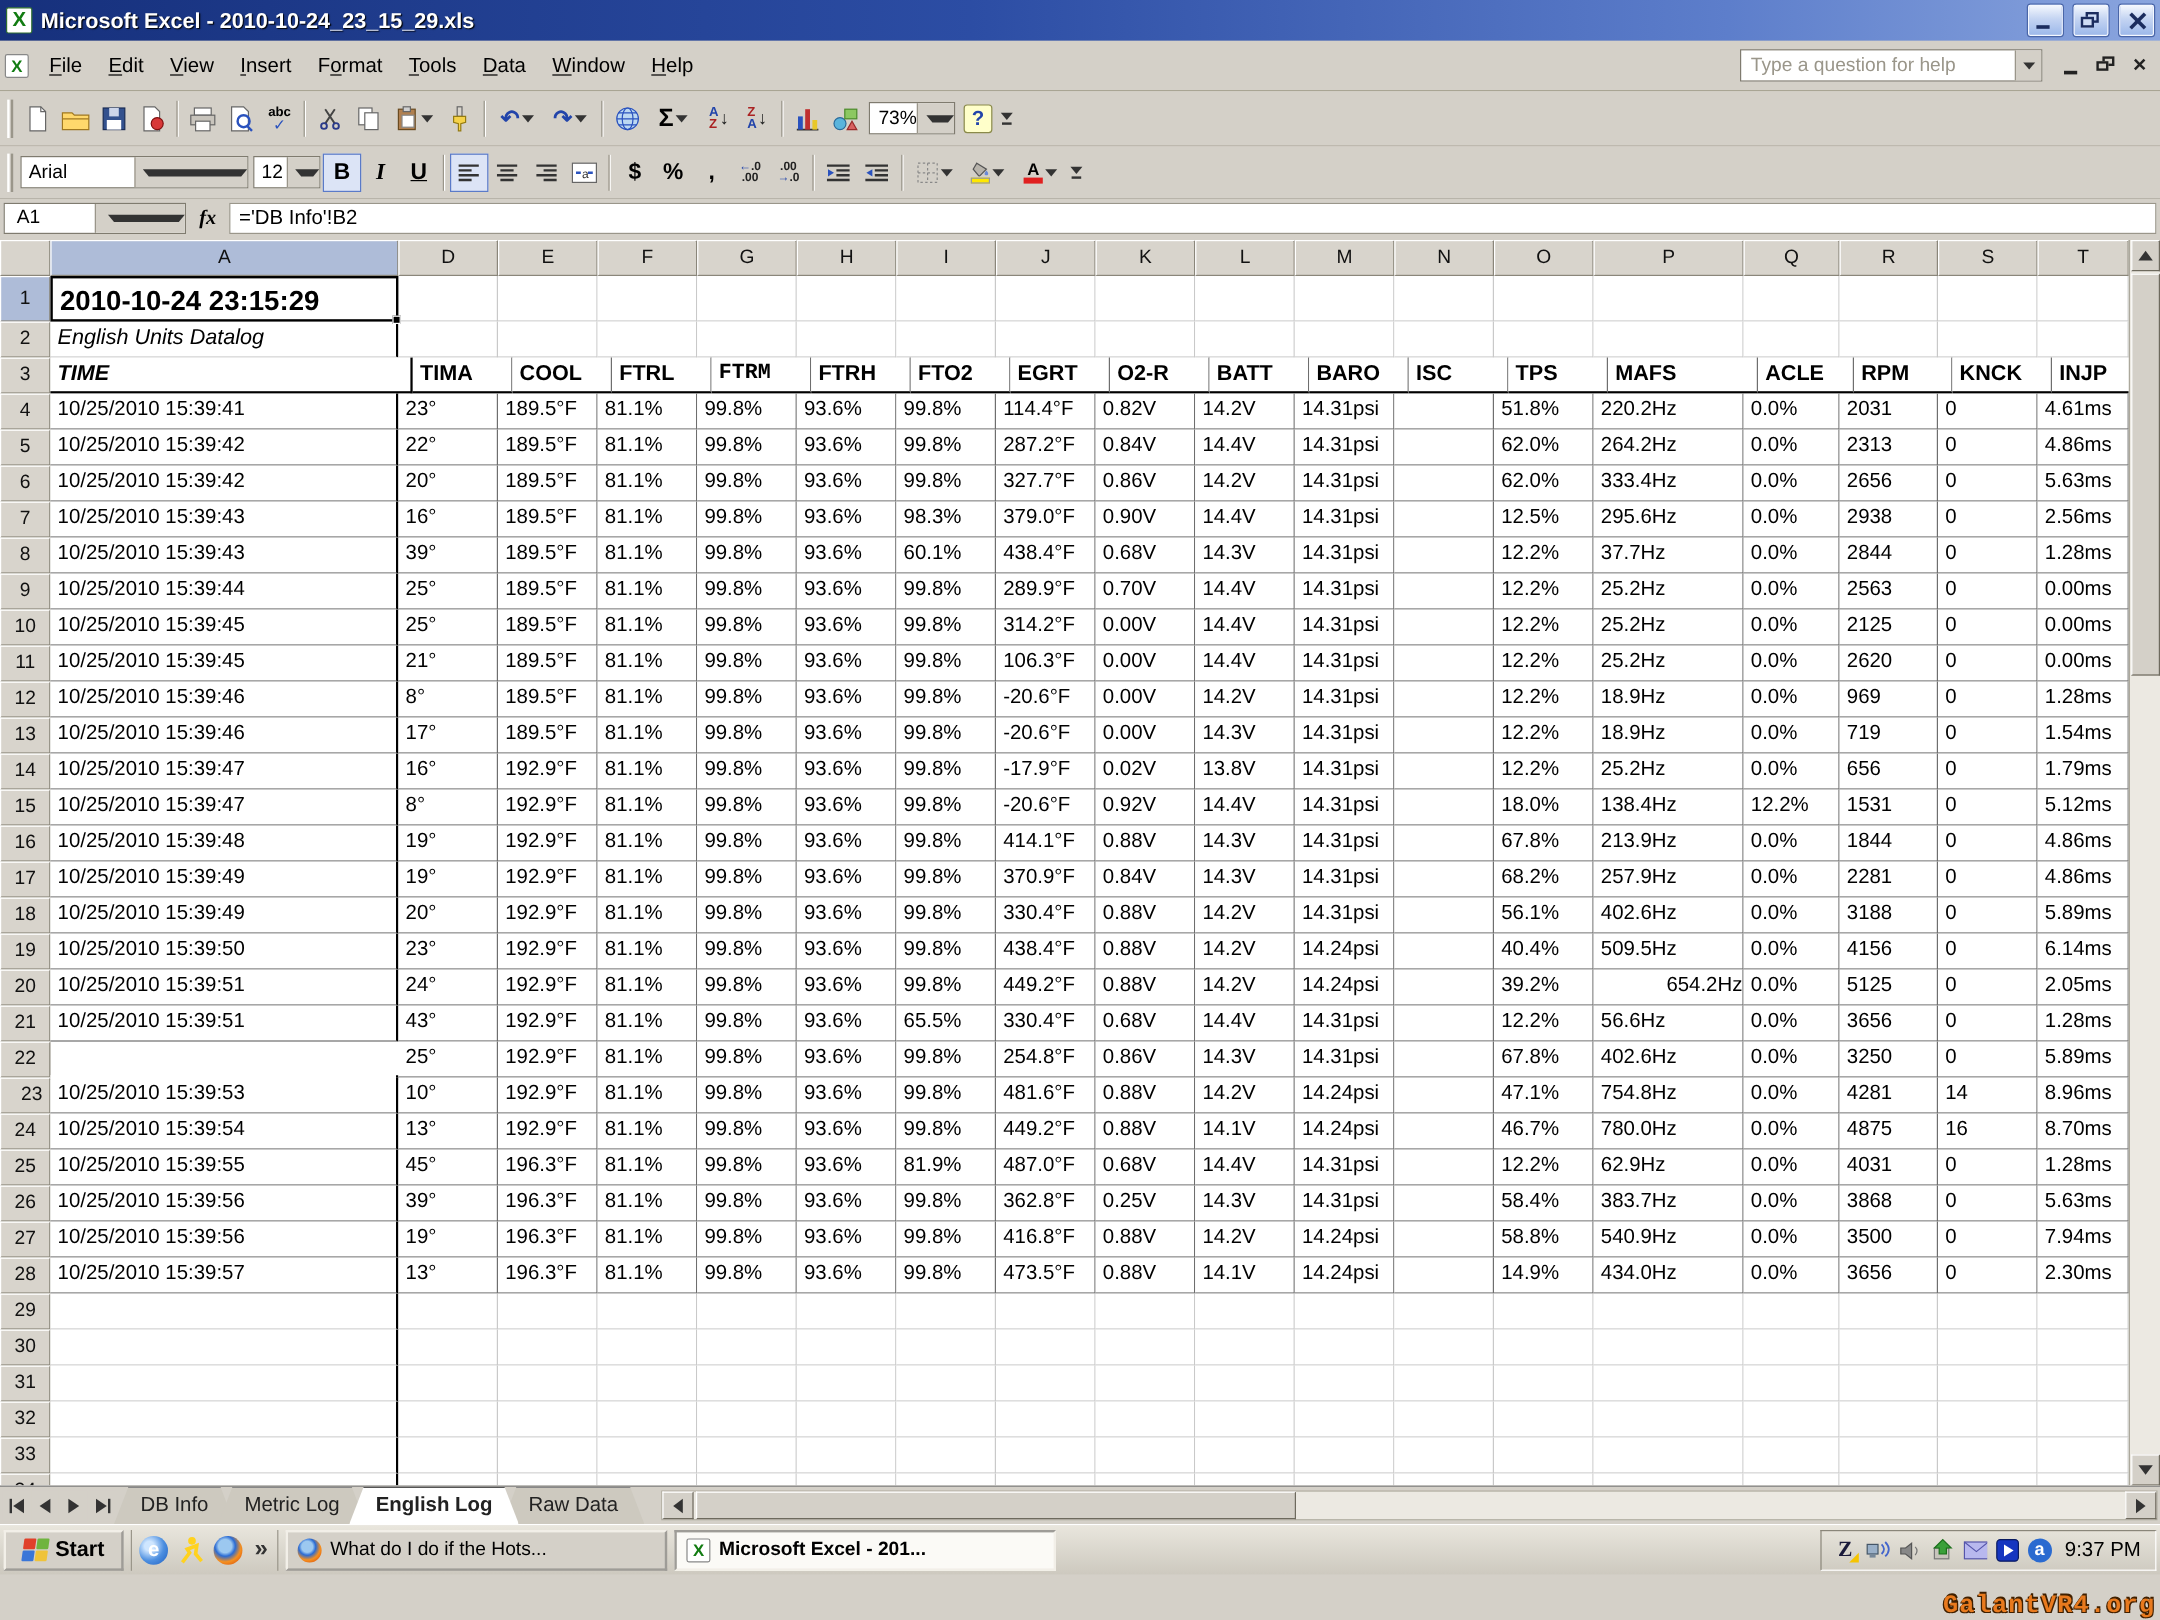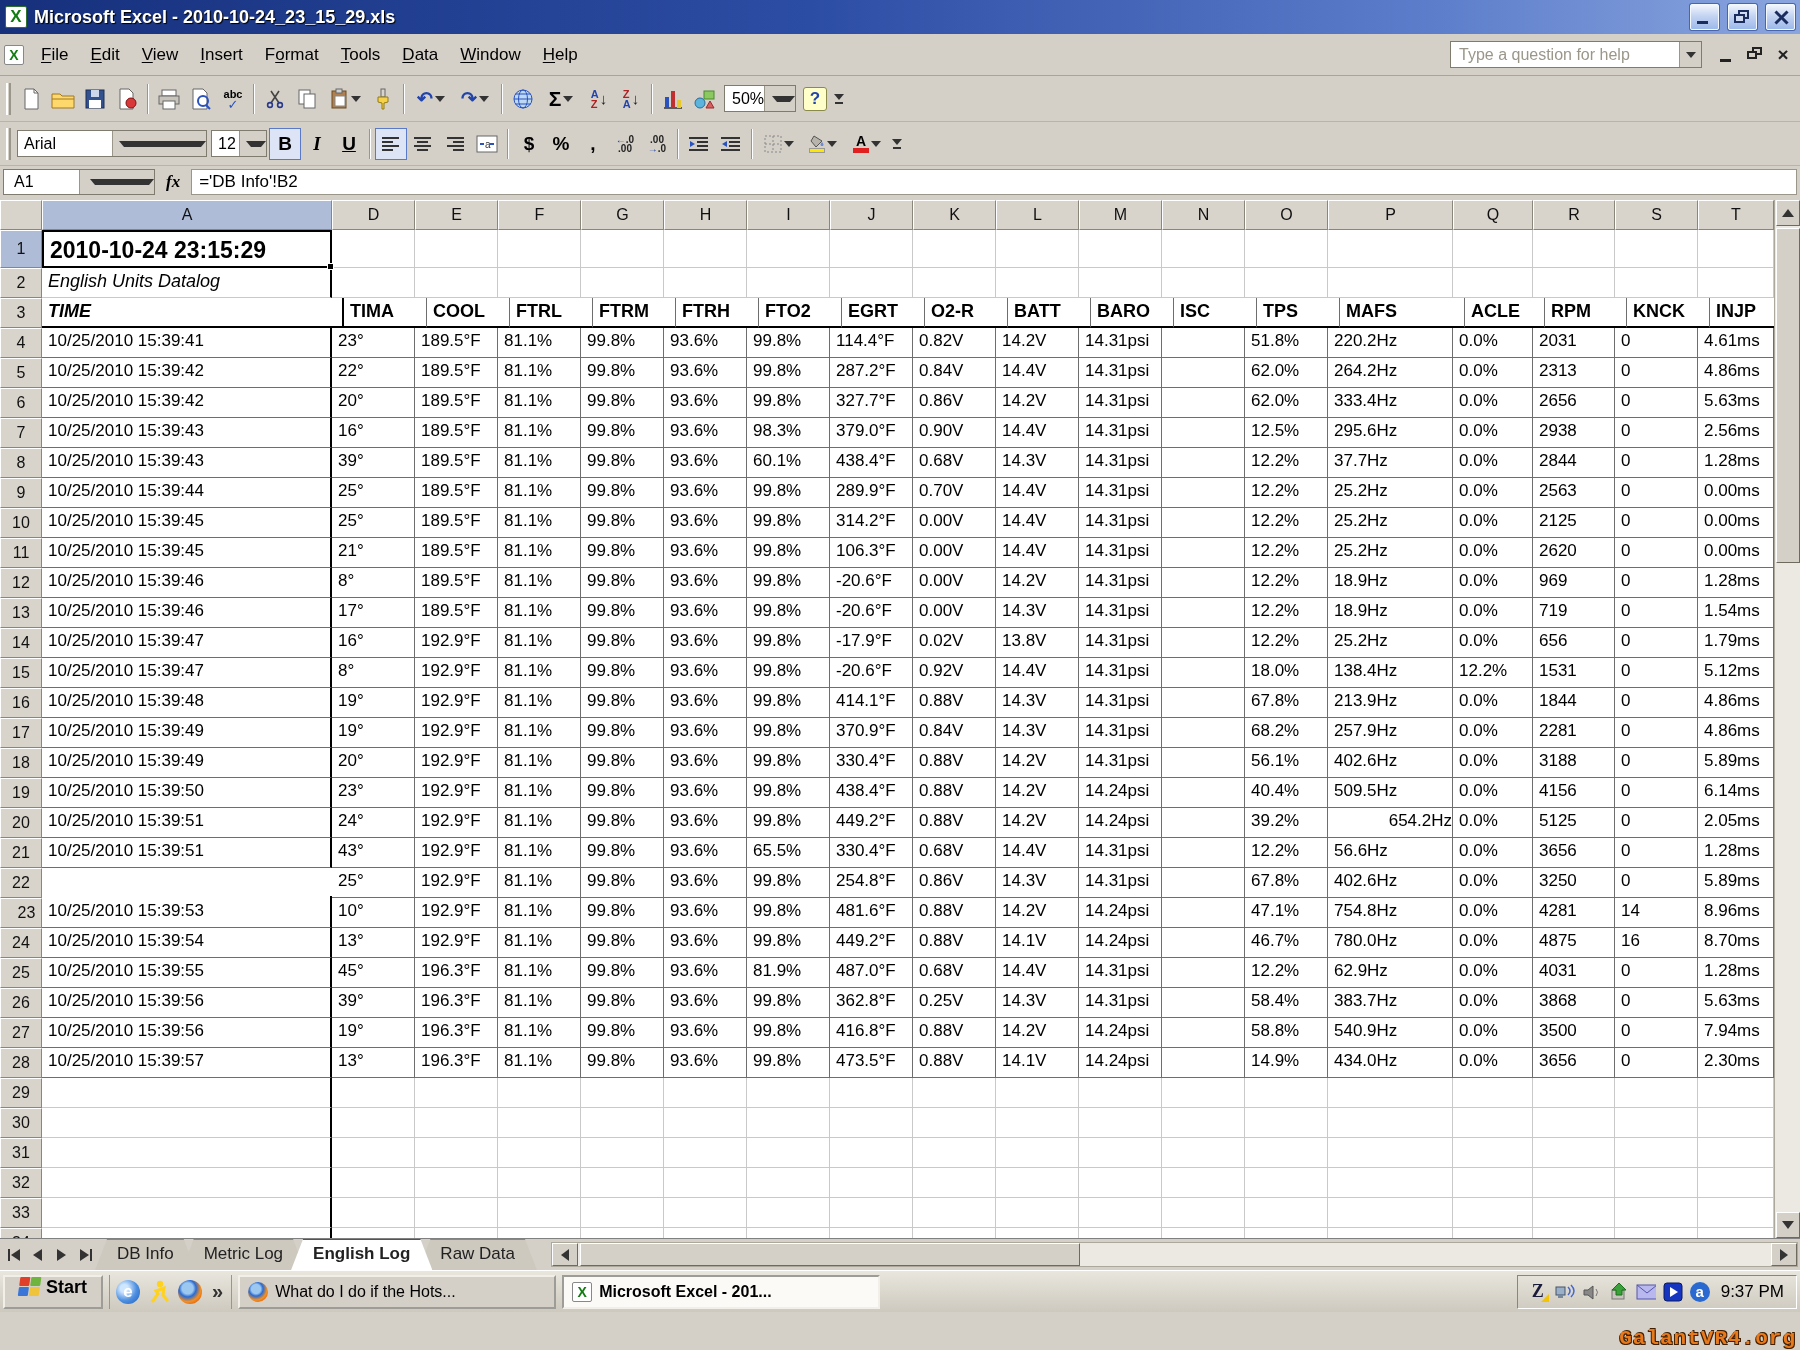--- a/index.html
+++ b/index.html
@@ -130,21 +130,21 @@
   .statusbar { height:38px; flex:none; display:flex; gap:5px; padding:4px 3px; background:#d4d0c8; border-top:1px solid #fff; }
   .sbpanel { border:1px solid; border-color:#8a867a #fff #fff #8a867a; font-size:16px; display:flex; align-items:center; padding:0 10px; }
   .sb-ready { flex:1; }
   .sb-sm { width:72px; flex:none; }
   .sb-num { width:110px; flex:none; justify-content:center; }
   .sb-end { width:108px; flex:none; }
 
   
   .taskbar { height:42px; flex:none; background:linear-gradient(#e9e6dd,#cdc9bf); border-top:1px solid #fff;
     display:flex; align-items:center; gap:6px; padding:0 3px; }
-  .startbtn { width:100px; height:34px; background:#d4d0c8; border:2px outset #f2efe8; display:flex; align-items:flex-start;
+  .startbtn { width:100px; height:34px; background:#d4d0c8; border:2px outset #f2efe8; display:flex; align-items:center;
     justify-content:center; gap:5px; font-weight:bold; font-size:18px; flex:none;}
   .flag { width:22px; height:20px; display:grid; grid-template-columns:10px 10px; grid-template-rows:9px 9px; gap:1px; transform:skewX(-8deg);}
   .flag i { display:block; border-radius:1px;}
   .flag i:nth-child(1){background:#e0402a;} .flag i:nth-child(2){background:#6fb43e;}
   .flag i:nth-child(3){background:#3a76d8;} .flag i:nth-child(4){background:#efc33a;}
   .ql { display:flex; align-items:center; gap:8px; padding:0 6px; border-left:1px solid #9a968a; border-right:1px solid #9a968a; height:34px; flex:none;}
   .qlicon { width:24px; height:24px; border-radius:50%; }
   .ie { background:radial-gradient(circle at 35% 35%, #cfe6ff 18%, #4d8fe0 55%, #1b5cc0);
         color:#fff; font-weight:bold; font-size:17px; text-align:center; line-height:23px;}
   .ffx { background:radial-gradient(circle at 40% 35%, #9cc8f0 0 26%, #2a6bd4 40%, #f59020 62%, #d8540e 88%); }
@@ -336,21 +336,21 @@
         </svg>
       </div>
     <div class="tbi">
       <svg width="22" height="22">
           <circle cx="6" cy="15" r="5" fill="#5ab4dc" stroke="#2a6a9a"></circle>
           <rect x="10" y="3" width="10" height="8" fill="#8cc860" stroke="#4a8a2a"></rect>
           <path d="M12 20l4-7 4 7z" fill="#d86060" stroke="#9a2a2a"></path>
         </svg>
       </div>
     <div class="zoombox">
-      <span>50%</span>
+      <span>73%</span>
       <span class="combo-dd">
           <span class="tri-dn"></span>
         </span>
       </div>
     <div class="tbi">
       <div class="helpbtn">?</div>
       </div>
     <div class="morebtn">
         <span class="tri-dn"></span>
         <i></i>
@@ -548,21 +548,21 @@
           <div class="cell" style="width: 82px;"></div>
           <div class="cell" style="width: 83px;"></div>
           <div class="cell" style="width: 76px;"></div>
         </div>
         <div class="grow">
           <div class="hcell" style="width: 42px;">3</div>
           <div class="cell hdr3 tbl colA" style="width: 302px; font-style: italic;">TIME</div>
           <div class="cell hdr3 tbl" style="width: 83px;">TIMA</div>
           <div class="cell hdr3 tbl" style="width: 83px;">COOL</div>
           <div class="cell hdr3 tbl" style="width: 83px;">FTRL</div>
-          <div class="cell hdr3 tbl" style="width: 83px;">FTRM</div>
+          <div class="cell hdr3 tbl" style="width: 83px; font-family: Liberation Mono, monospace;">FTRM</div>
           <div class="cell hdr3 tbl" style="width: 83px;">FTRH</div>
           <div class="cell hdr3 tbl" style="width: 83px;">FTO2</div>
           <div class="cell hdr3 tbl" style="width: 83px;">EGRT</div>
           <div class="cell hdr3 tbl" style="width: 83px;">O2-R</div>
           <div class="cell hdr3 tbl" style="width: 83px;">BATT</div>
           <div class="cell hdr3 tbl" style="width: 83px;">BARO</div>
           <div class="cell hdr3 tbl" style="width: 83px;">ISC</div>
           <div class="cell hdr3 tbl" style="width: 83px;">TPS</div>
           <div class="cell hdr3 tbl" style="width: 125px;">MAFS</div>
           <div class="cell hdr3 tbl" style="width: 80px;">ACLE</div>

